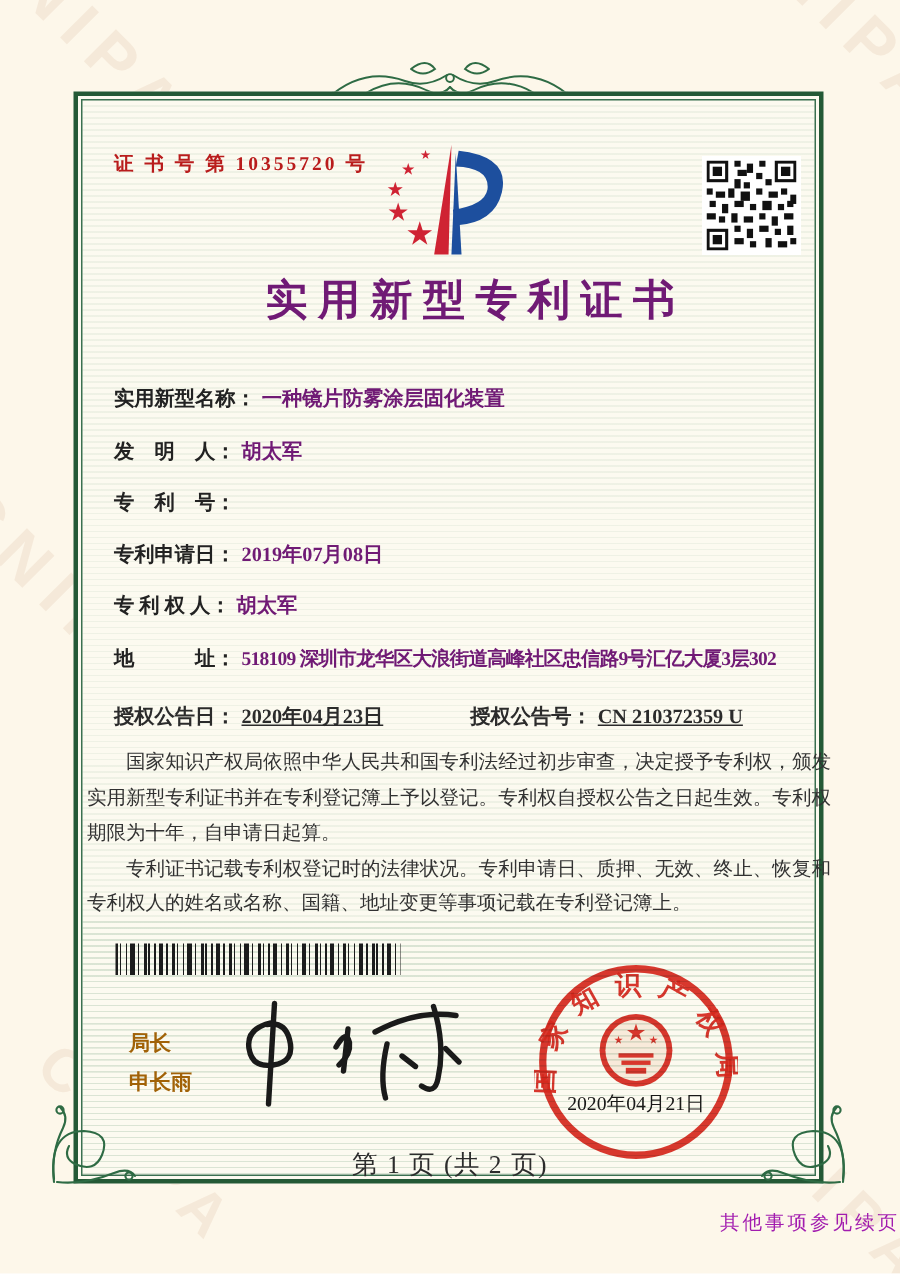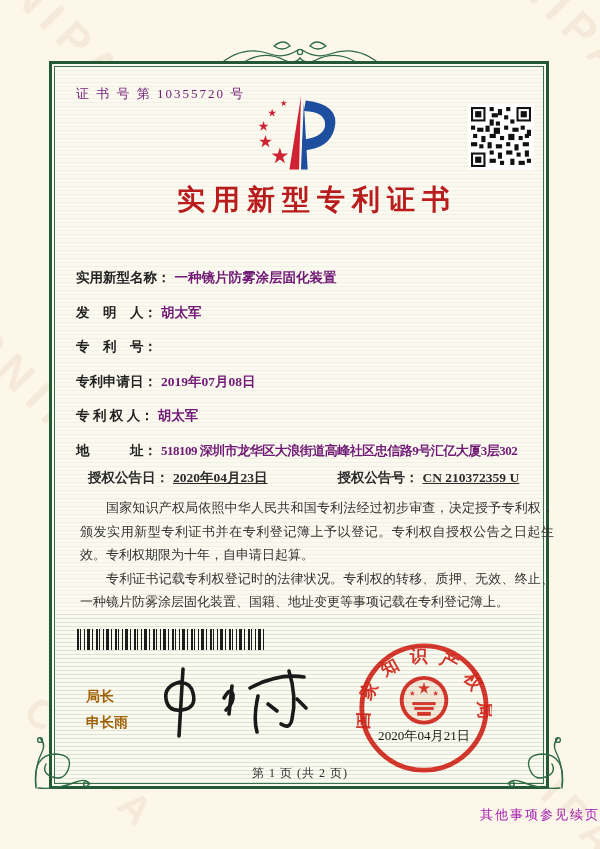--- a/index.html
+++ b/index.html
@@ -50,56 +50,56 @@
       repeating-linear-gradient(0deg,
         rgba(95,150,110,0.14) 0px, rgba(95,150,110,0.14) 1px,
         transparent 1px, transparent 4px);
   }
   .ornament-top{position:absolute;left:214px;top:36px;}
   .flourish{position:absolute;width:62px;height:60px;}
   .fl-bl{left:30px;top:732px;}
   .fl-br{left:506px;top:732px;transform:scaleX(-1);}
 
   .cert-no{
-    position:absolute;left:76px;top:85px;
-    font-size:13px;letter-spacing:2px;color:#701a75;font-weight:400;
+    position:absolute;left:76px;top:100px;
+    font-size:13px;letter-spacing:2px;color:#b91c1c;font-weight:700;
   }
   .logo{position:absolute;left:252px;top:94px;}
   .qr{position:absolute;left:468px;top:104px;background:#fff;padding:3px;}
   .title{
     position:absolute;left:0;right:0;top:181px;
     text-align:center;font-size:28px;font-weight:bold;
-    letter-spacing:7px;color:#b91c1c;padding-left:34px;
+    letter-spacing:7px;color:#701a75;padding-left:34px;
   }
   .fields{position:absolute;left:76px;top:256px;right:34px;font-size:13.5px;}
-  .frow{display:flex;margin-bottom:14.5px;line-height:20px;margin-top:12px;}
+  .frow{display:flex;margin-bottom:14.5px;line-height:20px;}
   .frow .lab{font-weight:bold;color:#222;white-space:nowrap;flex:0 0 auto;}
   .frow .val{color:#701a75;font-weight:700;margin-left:4px;white-space:nowrap;}
   .frow .val.addr{letter-spacing:-0.5px;font-size:13px;}
   .grant-row{position:absolute;left:76px;top:468px;right:34px;font-size:13.5px;line-height:20px;display:flex;}
-  .grant-row .lab{font-weight:bold;margin-left:12px;}
+  .grant-row .lab{font-weight:bold;}
   .grant-row .val{font-weight:600;margin-left:4px;text-decoration:underline;}
   .grant-gap{width:58px;}
 
-  .body-text{position:absolute;left:80px;right:46px;top:496px;font-size:13px;line-height:23.5px;color:#323232;}
+  .body-text{position:absolute;left:58px;right:46px;top:496px;font-size:13px;line-height:23.5px;color:#323232;}
   .body-text p{margin:0;text-indent:2em;text-align:justify;}
 
   .barcode{
     position:absolute;left:77px;top:629px;width:190px;height:21px;
     background:repeating-linear-gradient(90deg,
       #1c1c1c 0 2px, transparent 2px 3px,
       #1c1c1c 3px 4px, transparent 4px 7px,
       #1c1c1c 7px 8px, transparent 8px 10px,
       #1c1c1c 10px 13px, transparent 13px 15px,
       #1c1c1c 15px 16px, transparent 16px 19px);
   }
   .signer{position:absolute;left:86px;top:684px;font-size:14px;font-weight:bold;color:#a16207;line-height:26px;}
   .signature{position:absolute;left:146px;top:666px;}
   .seal{position:absolute;left:356px;top:640px;mix-blend-mode:multiply;}
-  .page-info{position:absolute;left:0;right:0;top:765px;text-align:center;font-size:12px;color:#2c2c2c;letter-spacing:1px;}
+  .page-info{position:absolute;left:0;right:0;top:765px;text-align:center;font-size:17px;color:#2c2c2c;letter-spacing:1px;}
   .footer-note{position:absolute;left:0;right:0;top:806px;text-align:right;font-size:13px;color:#a21caf;letter-spacing:2px;}
 </style>
 </head>
 <body>
 
 <div class="page">
 
   <div class="wm wm1">CNIPA</div>
   <div class="wm wm2">CNIPA</div>
   <div class="wm wm3">CNIPA</div>
@@ -247,21 +247,21 @@
   <div class="grant-row">
     <span class="lab">授权公告日：</span>
     <span class="val">2020年04月23日</span>
     <span class="grant-gap"></span>
     <span class="lab">授权公告号：</span>
     <span class="val">CN 210372359 U</span>
   </div>
 
   <div class="body-text">
     <p>国家知识产权局依照中华人民共和国专利法经过初步审查，决定授予专利权，颁发实用新型专利证书并在专利登记簿上予以登记。专利权自授权公告之日起生效。专利权期限为十年，自申请日起算。</p>
-    <p>专利证书记载专利权登记时的法律状况。专利权的转移、质押、无效、终止、一种镜片防雾涂层固化装置、国籍、地址变更等事项记载在专利登记簿上。</p>
+    <p>专利证书记载专利权登记时的法律状况。专利申请日、质押、无效、终止、恢复和专利权人的姓名或名称、国籍、地址变更等事项记载在专利登记簿上。</p>
   </div>
 
   <div class="barcode"></div>
 
   <div class="signer">
     <div>局长</div>
     <div>申长雨</div>
   </div>
 
   <svg class="signature" width="178" height="82" viewBox="0 0 178 82">

